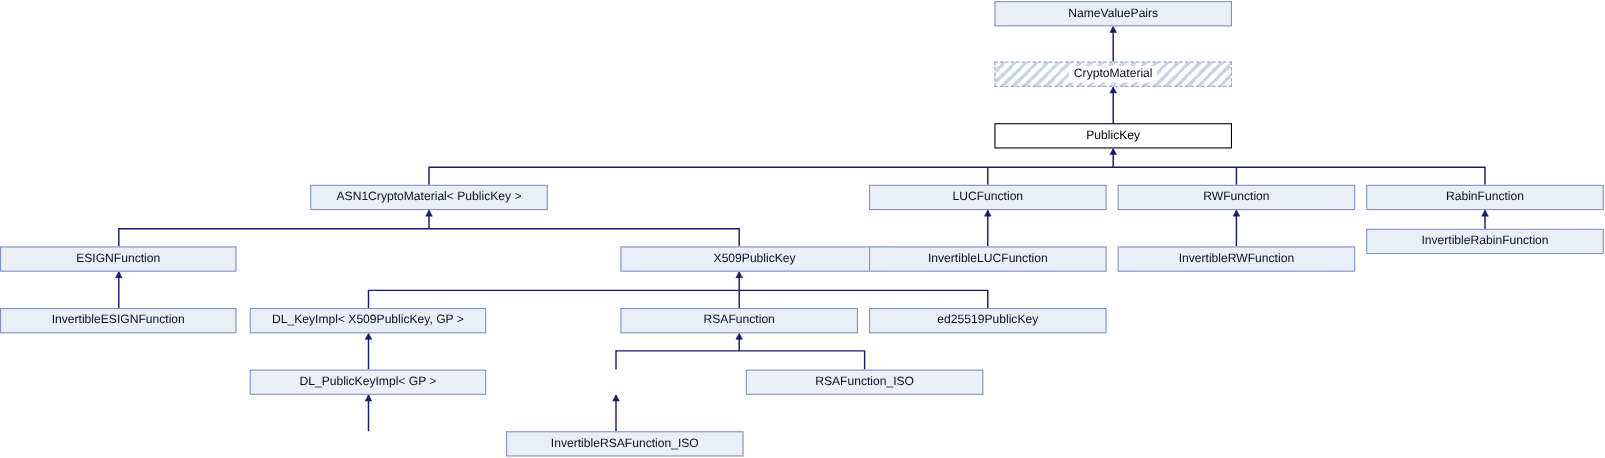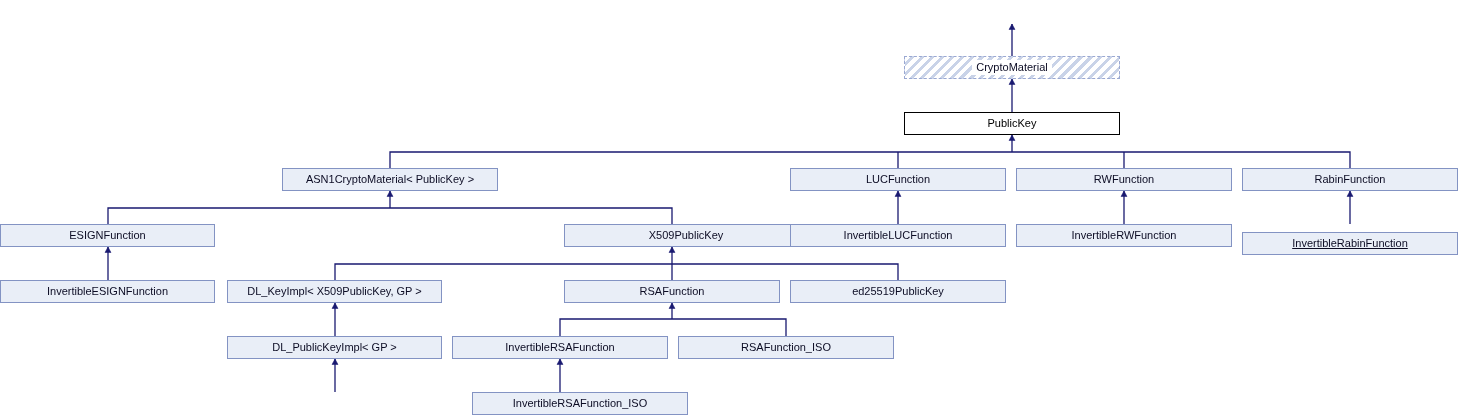--- a/index.html
+++ b/index.html
@@ -90,20 +90,23 @@
       <polyline points="672,319 672,303" class="edge"></polyline>
       <polygon points="672,303 669,308.5 675,308.5" class="arrowhead"></polygon>
       <polyline points="335,336 335,303" class="edge"></polyline>
       <polygon points="335,303 332,308.5 338,308.5" class="arrowhead"></polygon>
       <polyline points="335,392 335,359" class="edge"></polyline>
       <polygon points="335,359 332,364.5 338,364.5" class="arrowhead"></polygon>
       <polyline points="560,392 560,359" class="edge"></polyline>
       <polygon points="560,359 557,364.5 563,364.5" class="arrowhead"></polygon>
     </svg>
 
+<div class="node normal" style="left: 904px; top: 1px; width: 216px; height: 23px;">
+      <span class="lbl">NameValuePairs</span>
+    </div>
     <div class="node hatched" style="left: 904px; top: 56px; width: 216px; height: 23px;">
       <span class="lbl">CryptoMaterial</span>
     </div>
     <div class="node current" style="left: 904px; top: 112px; width: 216px; height: 23px;">
       <span class="lbl">PublicKey</span>
     </div>
     <div class="node normal" style="left: 282px; top: 168px; width: 216px; height: 23px;">
       <span class="lbl">ASN1CryptoMaterial&lt; PublicKey &gt;</span>
     </div>
     <div class="node normal" style="left: 790px; top: 168px; width: 216px; height: 23px;">
@@ -120,40 +123,37 @@
     </div>
     <div class="node normal" style="left: 564px; top: 224px; width: 244px; height: 23px;">
       <span class="lbl">X509PublicKey</span>
     </div>
     <div class="node normal" style="left: 790px; top: 224px; width: 216px; height: 23px;">
       <span class="lbl">InvertibleLUCFunction</span>
     </div>
     <div class="node normal" style="left: 1016px; top: 224px; width: 216px; height: 23px;">
       <span class="lbl">InvertibleRWFunction</span>
     </div>
-    <div class="node normal" style="left: 1242px; top: 232px; width: 216px; height: 23px; text-decoration: underline;">
+    <div class="node normal" style="left: 1242px; top: 208px; width: 216px; height: 23px;">
       <span class="lbl">InvertibleRabinFunction</span>
     </div>
     <div class="node normal" style="left: 0px; top: 280px; width: 215px; height: 23px;">
       <span class="lbl">InvertibleESIGNFunction</span>
     </div>
     <div class="node normal" style="left: 227px; top: 280px; width: 215px; height: 23px;">
       <span class="lbl">DL_KeyImpl&lt; X509PublicKey, GP &gt;</span>
     </div>
     <div class="node normal" style="left: 564px; top: 280px; width: 216px; height: 23px;">
       <span class="lbl">RSAFunction</span>
     </div>
     <div class="node normal" style="left: 790px; top: 280px; width: 216px; height: 23px;">
       <span class="lbl">ed25519PublicKey</span>
     </div>
     <div class="node normal" style="left: 227px; top: 336px; width: 215px; height: 23px;">
       <span class="lbl">DL_PublicKeyImpl&lt; GP &gt;</span>
     </div>
-    <div class="node normal" style="left: 452px; top: 336px; width: 216px; height: 23px;">
-      <span class="lbl">InvertibleRSAFunction</span>
-    </div>
     <div class="node normal" style="left: 678px; top: 336px; width: 216px; height: 23px;">
       <span class="lbl">RSAFunction_ISO</span>
     </div>
-    <div class="node normal" style="left: 472px; top: 392px; width: 216px; height: 23px;">
+    <div class="node normal" style="left: 460px; top: 392px; width: 216px; height: 23px;">
       <span class="lbl">InvertibleRSAFunction_ISO</span>
     </div>
   </div>
 
 </body></html>

